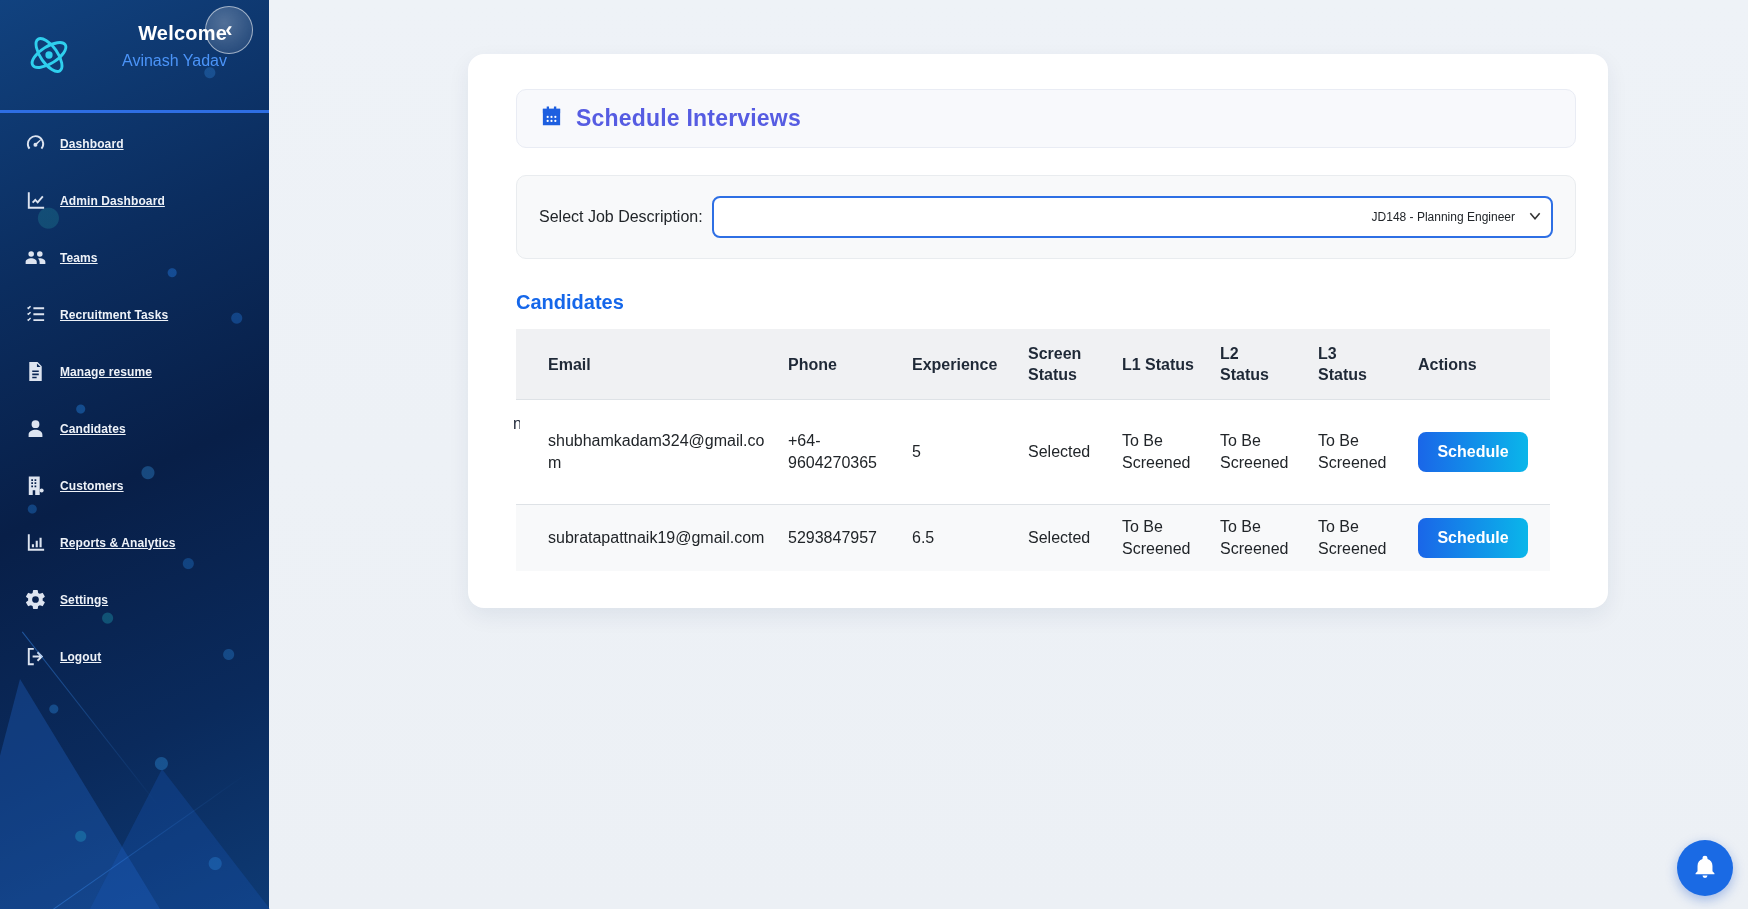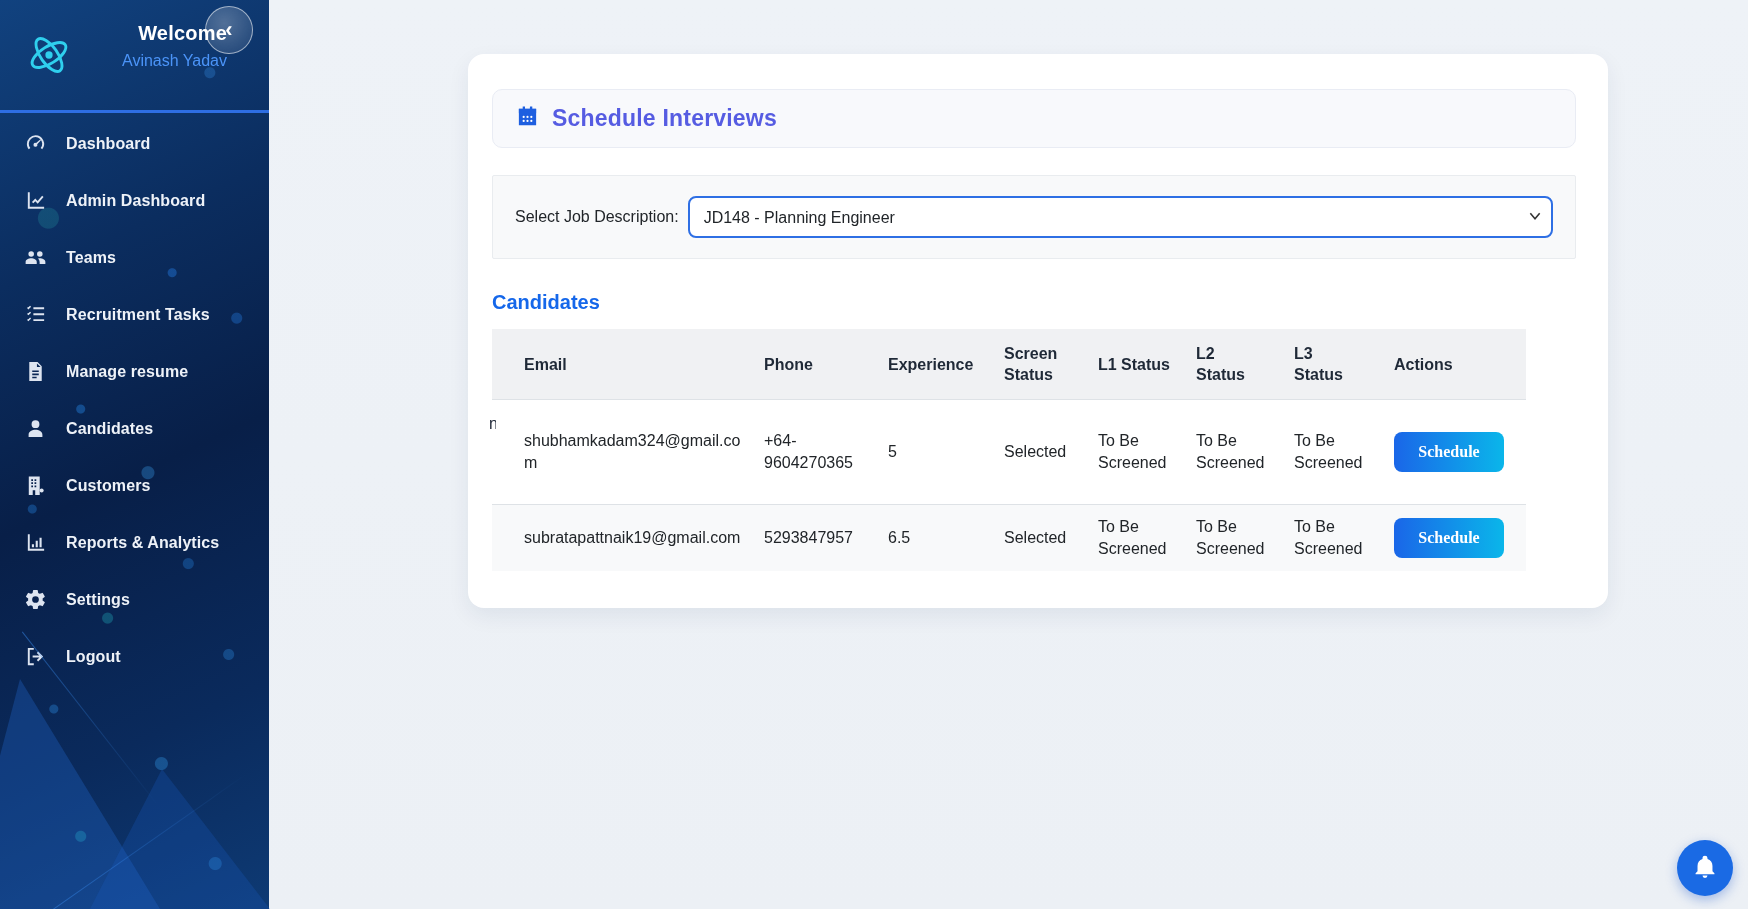--- a/index.html
+++ b/index.html
@@ -41,59 +41,59 @@
   .user-name { color:#4b94f8; font-size:16px; margin-top:7px; }
   .collapse-btn { position:absolute; right:16px; top:6px; width:48px; height:48px; border-radius:50%;
     border:1px solid rgba(255,255,255,.55); cursor:pointer;
     background:radial-gradient(circle at 40% 35%, rgba(255,255,255,.28), rgba(255,255,255,.06));
     color:#ffffff; font-size:22px; font-weight:bold; display:flex; align-items:center; justify-content:center; }
 
   .nav-list { list-style:none; margin-top:2px; }
   .nav-item { height:57px; display:flex; align-items:center; padding-left:24px; cursor:pointer; color:#eef2f8; }
   .nav-icon { width:30px; height:24px; display:flex; align-items:center; justify-content:flex-start; color:#dde4f0; flex:0 0 30px; }
   .nav-icon svg { width:23px; height:23px; fill:currentColor; }
-  .nav-label { font-size:16px; font-weight:600; margin-left:12px; letter-spacing:.1px; }
+  .nav-label { font-size:12px; font-weight:600; margin-left:6px; letter-spacing:.1px;text-decoration:underline; }
 
   
   .main { margin-left:269px; height:909px; background:linear-gradient(180deg,#eef2f7,#ecf0f5); }
   .card { position:relative; width:1140px; margin:0 180px 0 199px; top:54px; background:#ffffff;
-    border-radius:16px; box-shadow:0 8px 22px rgba(20,40,80,.07); padding:35px 32px 37px 24px; }
+    border-radius:16px; box-shadow:0 8px 22px rgba(20,40,80,.07); padding:35px 32px 37px 48px; }
 
   .title-strip { height:59px; background:#f8f9fc; border:1px solid #e9ecf4; border-radius:10px;
     display:flex; align-items:center; padding-left:23px; }
   .title-strip svg { width:23px; height:23px; }
   .page-title { margin-left:13px; font-size:23px; font-weight:bold; color:#565ce2; letter-spacing:.2px; }
 
-  .select-strip { margin-top:27px; height:84px; background:#f8f9fa; border:1px solid #e9ecef; border-radius:2px;
+  .select-strip { margin-top:27px; height:84px; background:#f8f9fa; border:1px solid #e9ecef; border-radius:10px;
     display:flex; align-items:center; padding:0 22px; }
   .select-label { font-size:16px; color:#212529; white-space:nowrap; }
   .select-wrap { position:relative; flex:1; margin-left:9px; }
   .job-select { width:100%; height:42px; appearance:none; -webkit-appearance:none;
     border:2px solid #2e6fe4; border-radius:8px; background:#ffffff; color:#212529;
-    font-family:"Liberation Sans", sans-serif; font-size:16px; padding:0 36px 0 14px; cursor:pointer; }
+    font-family:"Liberation Sans", sans-serif; font-size:12px; padding:0 36px 0 14px; cursor:pointer;text-align:right; }
   .select-chevron { position:absolute; right:10px; top:12px; pointer-events:none; }
 
   .candidates-heading { margin-top:32px; font-size:20px; font-weight:bold; color:#1567ea; }
 
   .table-wrap { position:relative; margin-top:15px; }
   .clip-fragment { position:absolute; left:-3px; top:85px; width:7px; overflow:hidden;
     font-size:16px; color:#1c2434; line-height:20px; }
   table { width:1034px; border-collapse:collapse; table-layout:fixed; }
   thead tr { background:#f0f1f3; }
   th { text-align:left; font-size:16px; font-weight:bold; color:#1f2937; padding:14px 10px; vertical-align:middle; line-height:21px; }
   th:first-child, td:first-child { padding-left:32px; }
   th .narrow { display:inline-block; max-width:60px; }
   td { font-size:16px; color:#212529; padding:14px 10px; vertical-align:middle; line-height:22px; overflow-wrap:break-word; }
   tbody tr { border-top:1px solid #dee2e6; }
   tbody tr.row-tall td { padding-top:30px; padding-bottom:30px; }
   tbody tr.row-striped { background:#f8f9fa; }
   tbody tr.row-striped td { padding-top:11px; padding-bottom:11px; }
   .schedule-btn { width:110px; height:40px; border:none; border-radius:8px; cursor:pointer;
     background:linear-gradient(90deg,#1a66e8,#0ab6ea); color:#ffffff; font-size:16px; font-weight:bold;
-    font-family:Liberation Serif, serif; }
+    font-family:Liberation Sans, sans-serif; }
 
   .bell-fab { position:fixed; right:15px; bottom:13px; width:56px; height:56px; border-radius:50%;
     background:#1a6ae4; border:none; cursor:pointer; display:flex; align-items:center; justify-content:center;
     box-shadow:0 4px 12px rgba(20,80,200,.35); z-index:9; }
   .bell-fab svg { width:26px; height:26px; fill:#ffffff; }
 </style>
 </head>
 <body>
 
 <aside class="sidebar">

